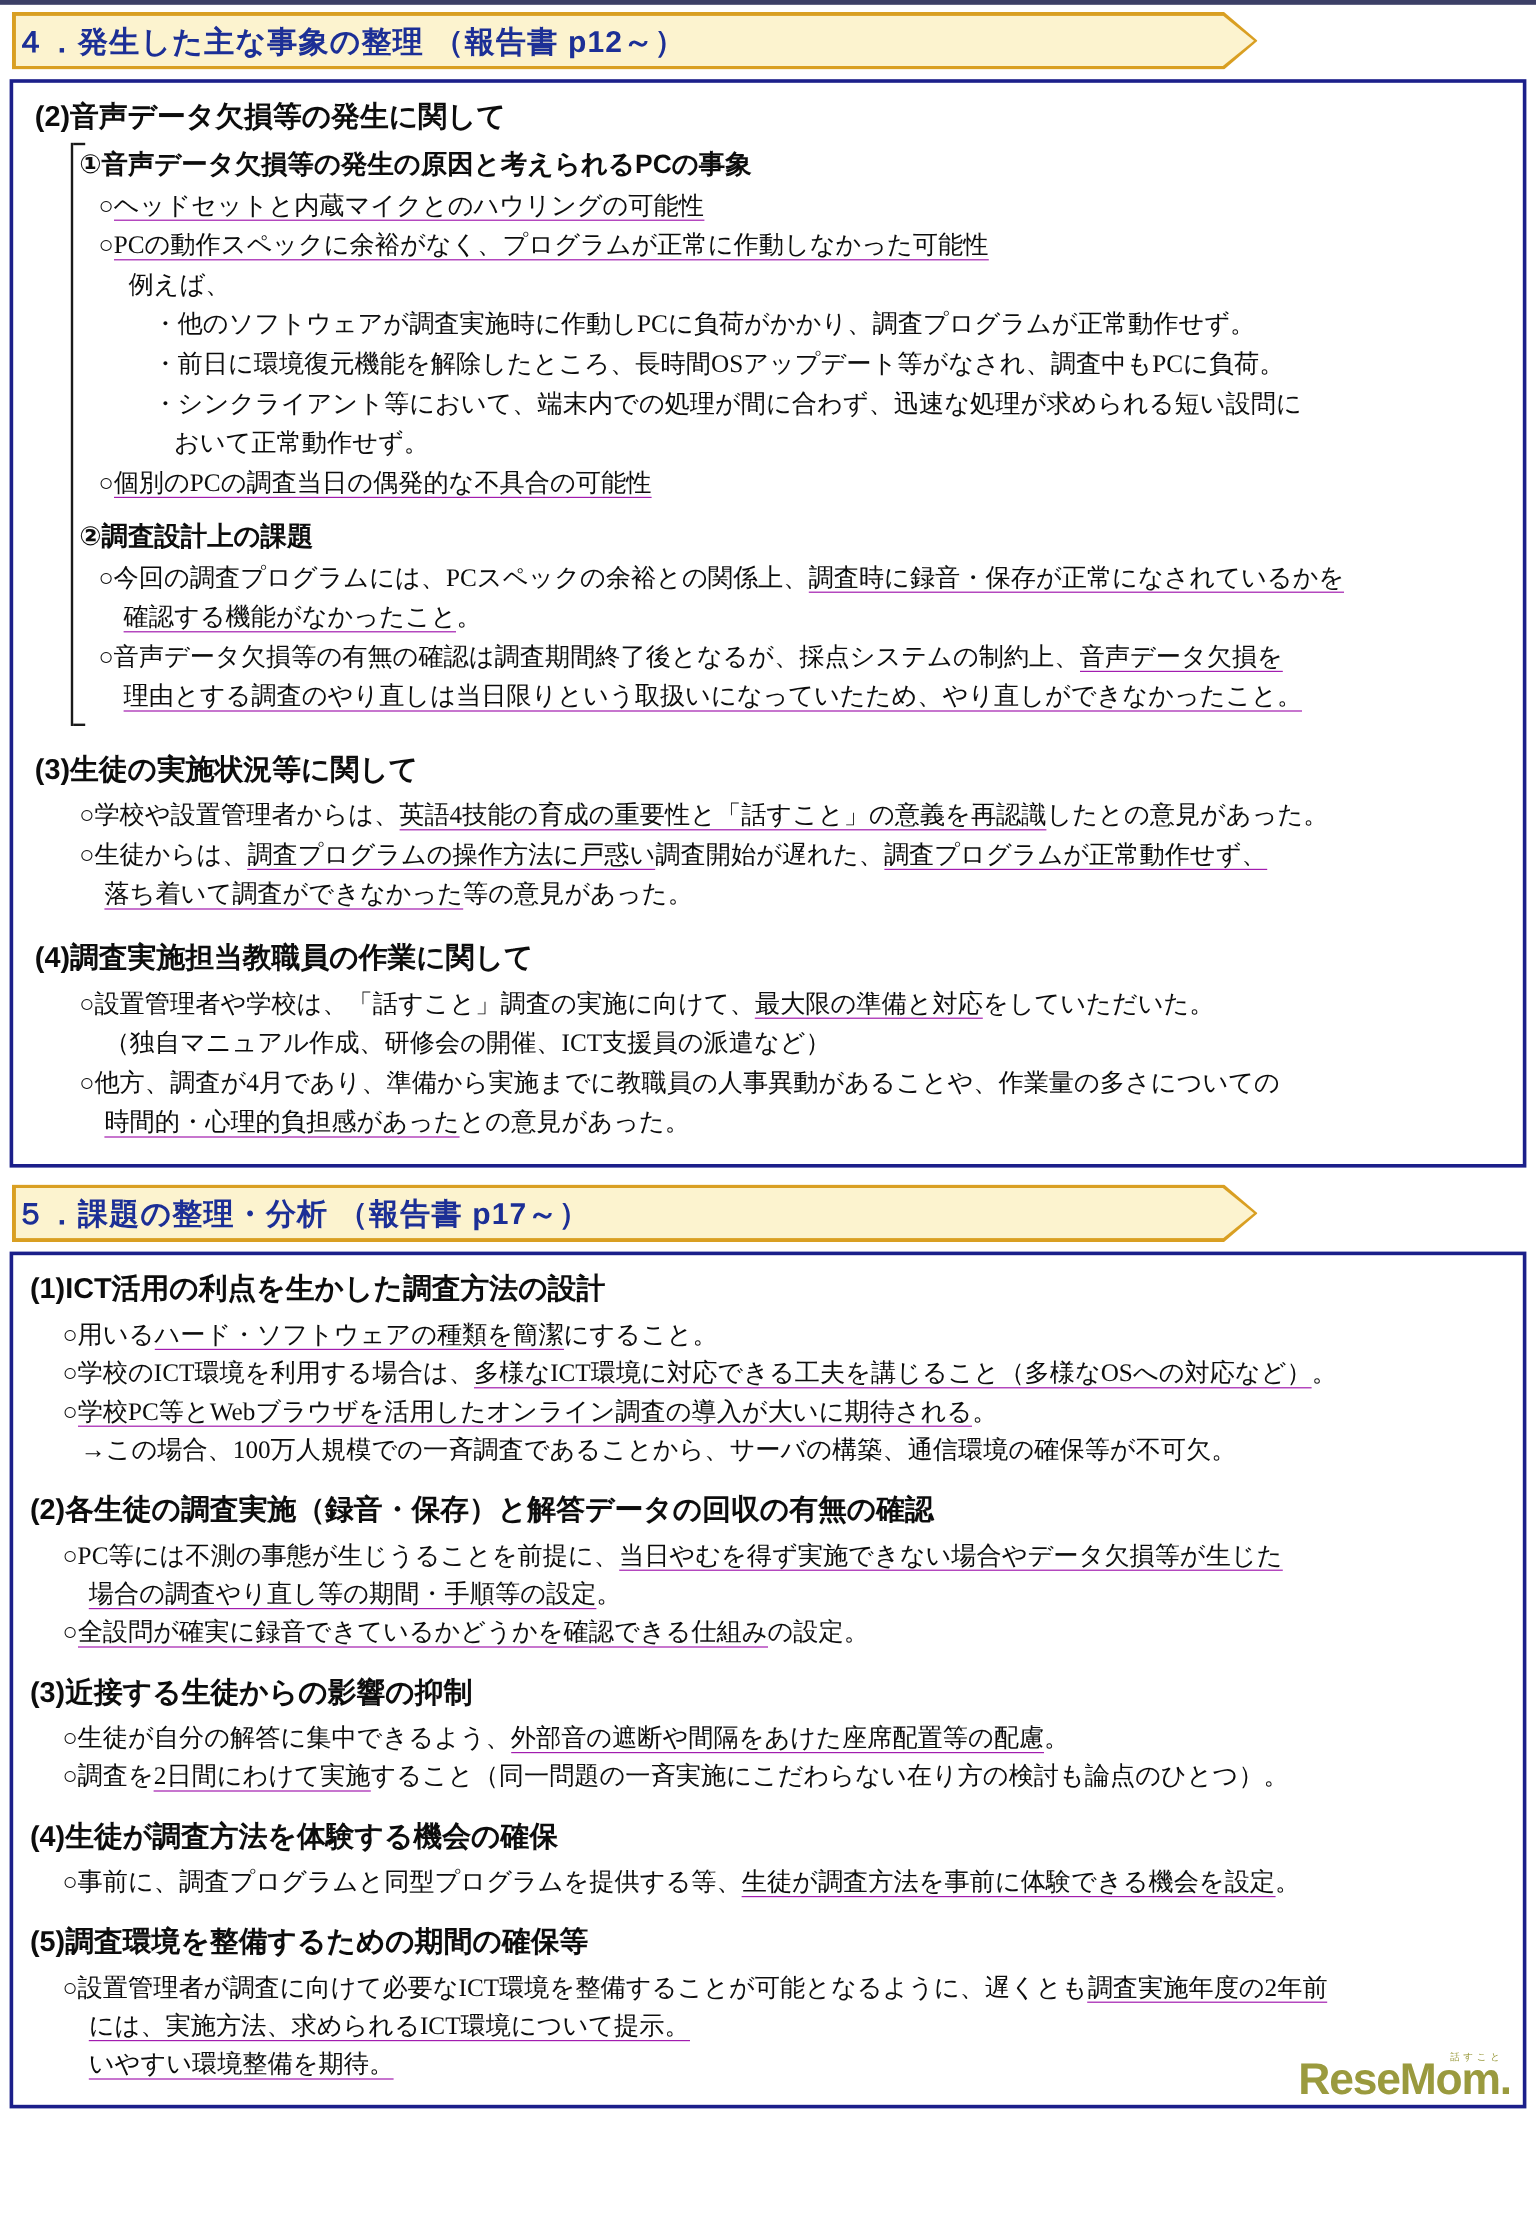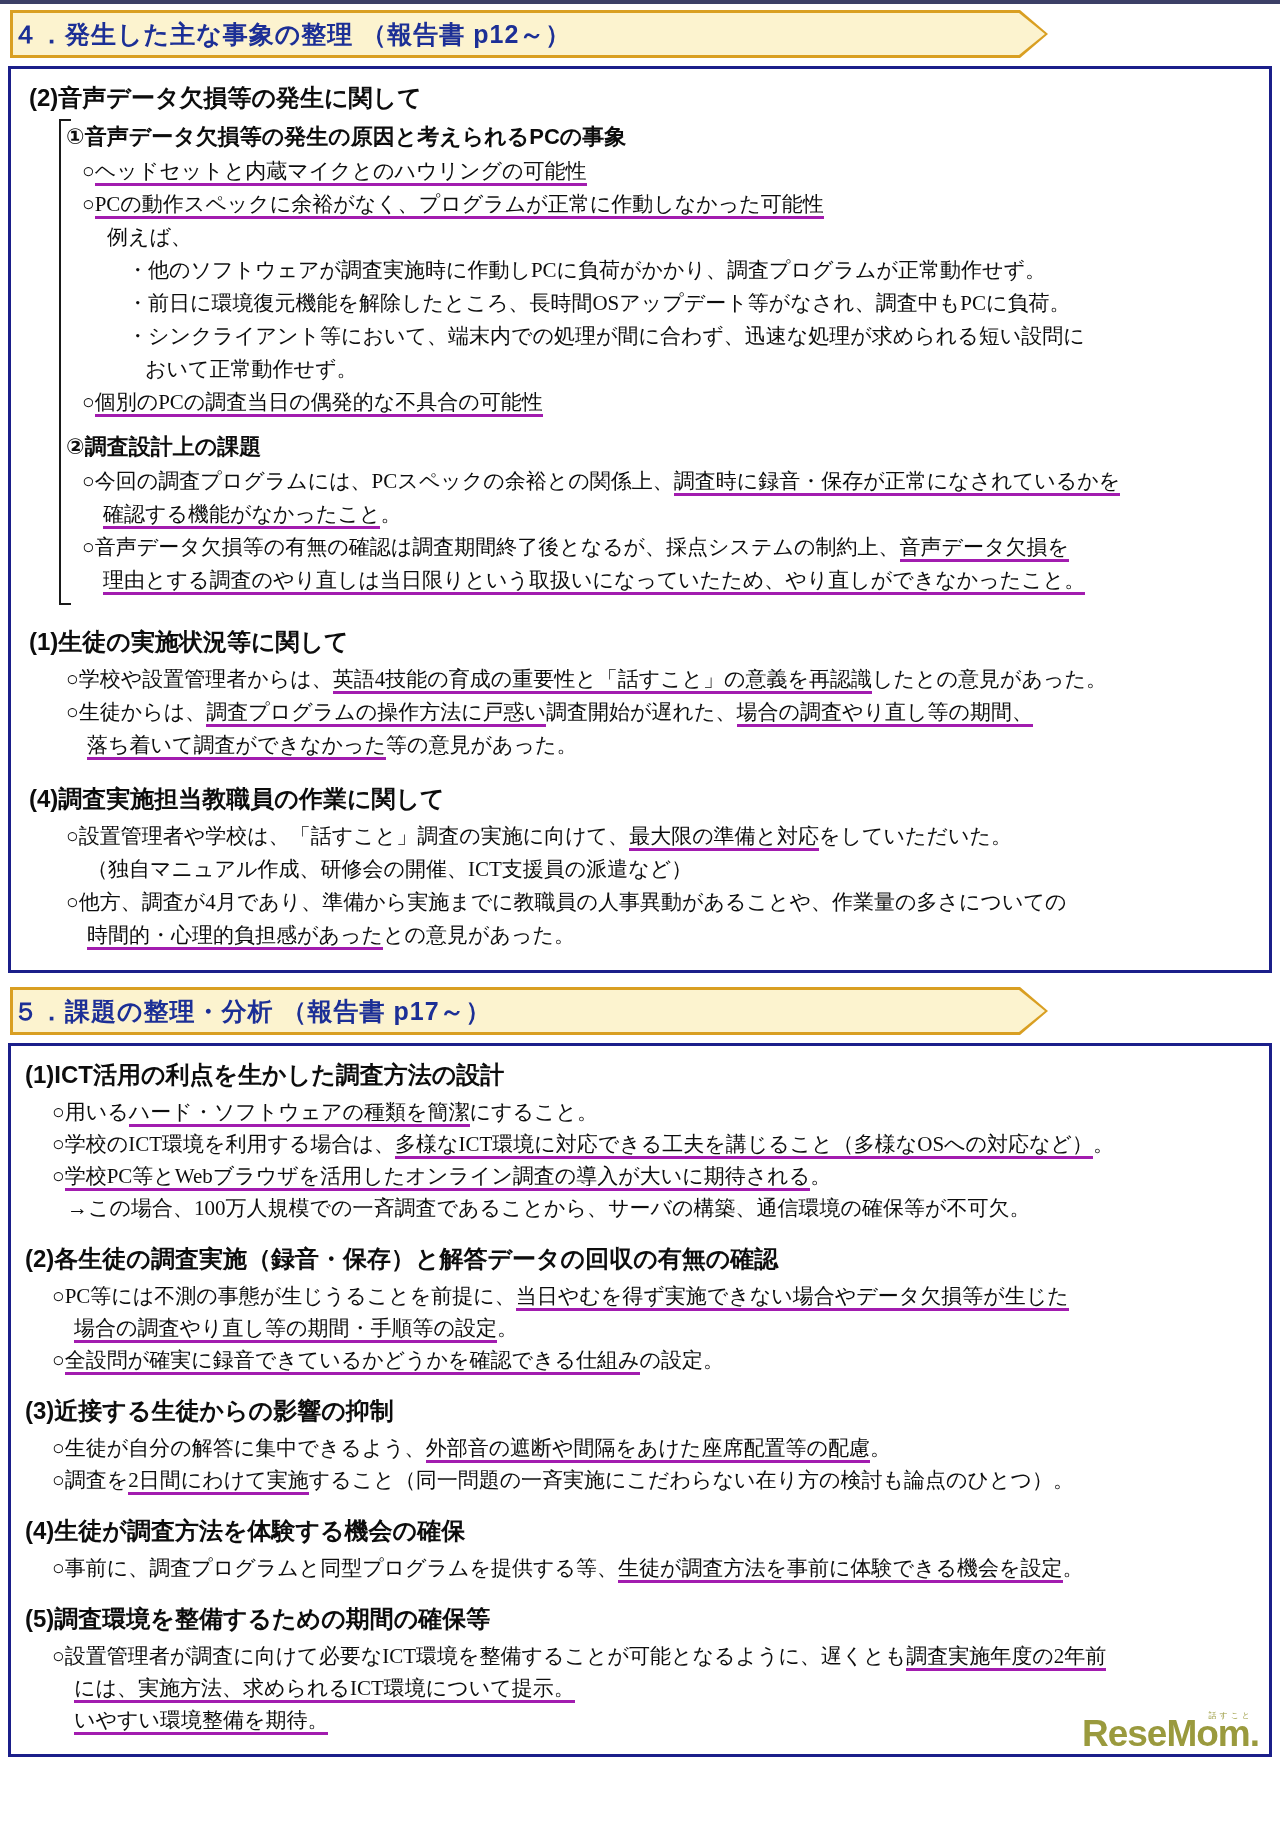--- a/index.html
+++ b/index.html
@@ -55,21 +55,21 @@
   .b1 .bracket .li{margin-left:21px;}
   .b1 .bracket .cont{margin-left:42px;}
   .b1 .bracket .p1{margin-left:46px;}
   .b1 .bracket .p2{margin-left:66px;}
   .b1 .bracket .p3{margin-left:84px;}
   
   .b2 .h2{margin-left:6px;margin-top:20px;}
   .b2 .li{margin-left:33px;}
   .b2 .cont{margin-left:55px;}
   .b2 .arrow{margin-left:48px;}
-  .u{border-bottom:3px solid #a21caf;}
+  .u{border-bottom:1px solid #a21caf;}
   
   .wm{position:absolute;right:10px;bottom:4px;text-align:right;
       font-family:"Liberation Sans","DejaVu Sans",sans-serif;color:#9a9a3e;}
   .wm-kana{display:block;font-size:8px;letter-spacing:3px;line-height:8px;
            margin-right:6px;}
   .wm-logo{font-size:37px;font-weight:bold;line-height:28px;letter-spacing:-1px;}
 </style>
 </head>
 <body>
 
@@ -92,23 +92,23 @@
       <div class="line p2"><span>・前日に環境復元機能を解除したところ、長時間OSアップデート等がなされ、調査中もPCに負荷。</span></div>
       <div class="line p2"><span>・シンクライアント等において、端末内での処理が間に合わず、迅速な処理が求められる短い設問に</span></div>
       <div class="line p3"><span>おいて正常動作せず。</span></div>
       <div class="line li"><span>○</span><span class="u">個別のPCの調査当日の偶発的な不具合の可能性</span></div>
       <div class="h3"><span>②調査設計上の課題</span></div>
       <div class="line li"><span>○今回の調査プログラムには、PCスペックの余裕との関係上、</span><span class="u">調査時に録音・保存が正常になされているかを</span></div>
       <div class="line cont"><span class="u">確認する機能がなかったこと</span><span>。</span></div>
       <div class="line li"><span>○音声データ欠損等の有無の確認は調査期間終了後となるが、採点システムの制約上、</span><span class="u">音声データ欠損を</span></div>
       <div class="line cont"><span class="u">理由とする調査のやり直しは当日限りという取扱いになっていたため、やり直しができなかったこと。</span></div>
     </div>
-    <div class="h2"><span>(1)生徒の実施状況等に関して</span></div>
+    <div class="h2"><span>(3)生徒の実施状況等に関して</span></div>
     <div class="line li"><span>○学校や設置管理者からは、</span><span class="u">英語4技能の育成の重要性と「話すこと」の意義を再認識</span><span>したとの意見があった。</span></div>
-    <div class="line li"><span>○生徒からは、</span><span class="u">調査プログラムの操作方法に戸惑い</span><span>調査開始が遅れた、</span><span class="u">場合の調査やり直し等の期間、</span></div>
+    <div class="line li"><span>○生徒からは、</span><span class="u">調査プログラムの操作方法に戸惑い</span><span>調査開始が遅れた、</span><span class="u">調査プログラムが正常動作せず、</span></div>
     <div class="line cont"><span class="u">落ち着いて調査ができなかった</span><span>等の意見があった。</span></div>
     <div class="h2"><span>(4)調査実施担当教職員の作業に関して</span></div>
     <div class="line li"><span>○設置管理者や学校は、「話すこと」調査の実施に向けて、</span><span class="u">最大限の準備と対応</span><span>をしていただいた。</span></div>
     <div class="line paren"><span>（独自マニュアル作成、研修会の開催、ICT支援員の派遣など）</span></div>
     <div class="line li"><span>○他方、調査が4月であり、準備から実施までに教職員の人事異動があることや、作業量の多さについての</span></div>
     <div class="line cont"><span class="u">時間的・心理的負担感があった</span><span>との意見があった。</span></div>
   </div>
 
 <div class="banner" style="margin-top:14px">
   <div class="banner-inner">

